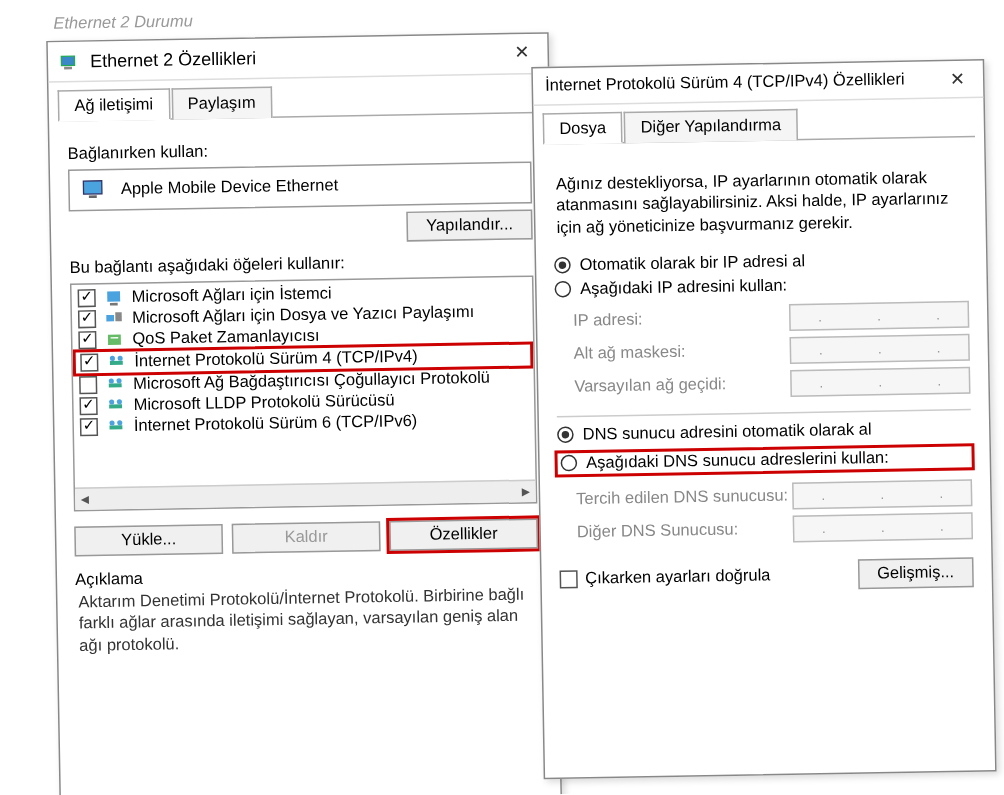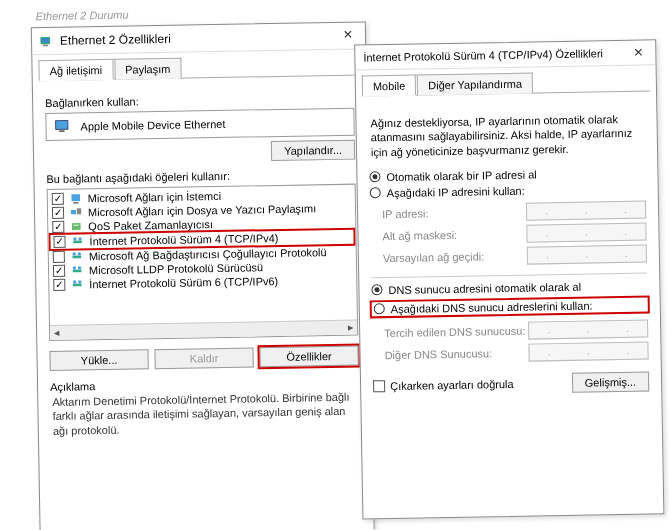--- a/index.html
+++ b/index.html
@@ -342,21 +342,21 @@
     </div>
   </div>
 </div>
 
 <div class="window win-right">
   <div class="titlebar" style="font-size:11px;">
     <span>İnternet Protokolü Sürüm 4 (TCP/IPv4) Özellikleri</span>
   </div>
   <div class="close-x">✕</div>
   <div class="tabs">
-    <div class="tab active">Mobile</div>
+    <div class="tab active">Dosya</div>
     <div class="tab">Diğer Yapılandırma</div>
   </div>
   <div class="pane">
     <div class="info-text">Ağınız destekliyorsa, IP ayarlarının otomatik olarak atanmasını sağlayabilirsiniz. Aksi halde, IP ayarlarınız için ağ yöneticinize başvurmanız gerekir.</div>
 
     <div class="radio-row">
       <span class="radio checked"></span>
       <span>Otomatik olarak bir IP adresi al</span>
     </div>
     <div class="radio-row">

